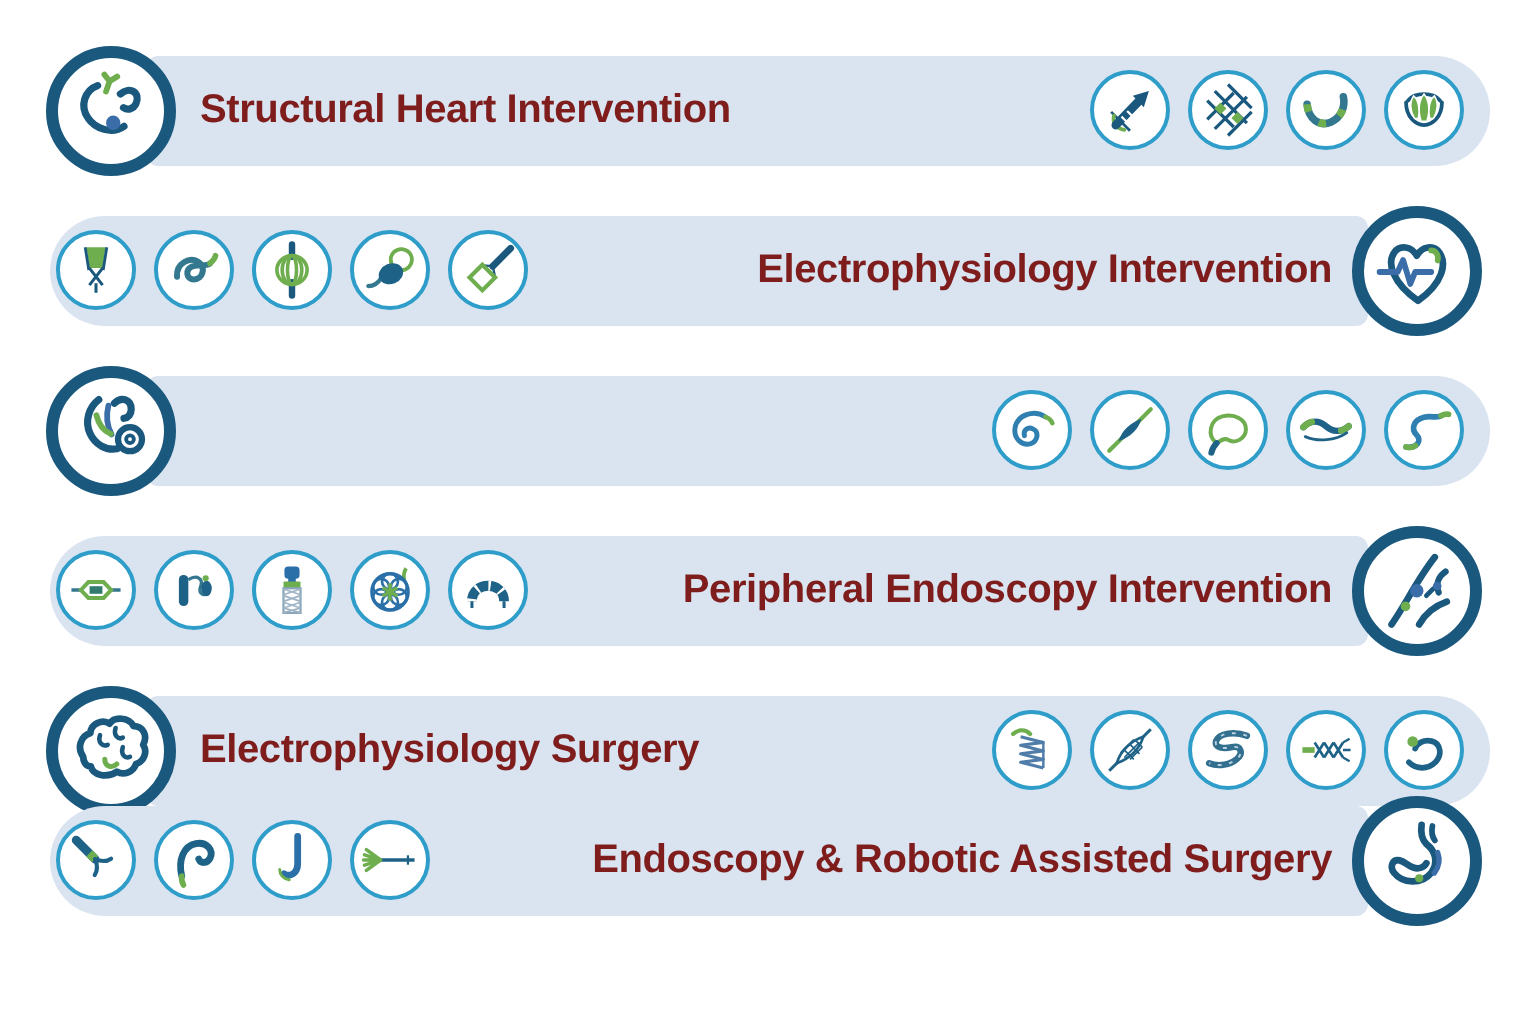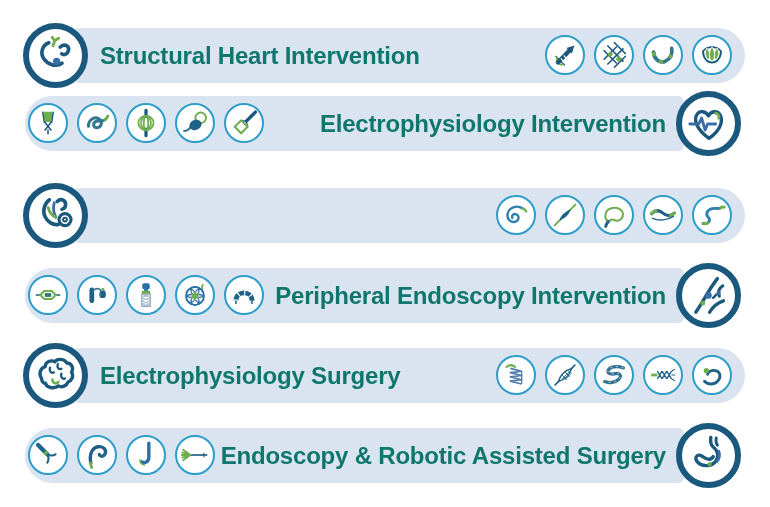--- a/index.html
+++ b/index.html
@@ -23,21 +23,21 @@
   .icons-right{right:38px;}
   .icons-left{left:28px;}
   .small-circle{
     width:40px;height:40px;border-radius:50%;background:#ffffff;
     border:2px solid #2f9dc9;box-sizing:border-box;flex:0 0 auto;
     display:flex;align-items:center;justify-content:center;
   }
   .small-circle svg{width:34px;height:34px;}
   .label{
     position:absolute;top:5px;height:55px;line-height:55px;
-    font-size:24px;font-weight:bold;color:#0f766e;letter-spacing:-0.2px;white-space:nowrap;
+    font-size:20px;font-weight:bold;color:#7f1d1d;letter-spacing:-0.2px;white-space:nowrap;
   }
   .label-left{left:100px;}
   .label-right{right:104px;}
 </style>
 </head>
 <body>
 
 <div class="row" style="top:23px">
   <div class="pill pill-bigleft"></div>
   <div class="big-circle big-left">
@@ -79,21 +79,21 @@
         <path d="M8.5 14 C8.5 21.5 13.5 26 18 26 C22.5 26 27.5 21.5 27.5 14" stroke="#1a587e" stroke-width="2" fill="none" stroke-linecap="round"></path>
         <path d="M9.5 13 C13 8.5 23 8.5 26.5 13" stroke="#1a587e" stroke-width="2" fill="none" stroke-linecap="round"></path>
         <path d="M16.5 24 C14.5 18 15.5 12.5 18 9.5 C20.5 12.5 21.5 18 19.5 24 Z" fill="#6fae4e" stroke="#ffffff" stroke-width="0.8"></path>
         <path d="M13 22.5 C10.5 18 10.5 13.5 12.5 10.5 C15 12.5 16 17.5 15 22.5 Z" fill="#6fae4e" stroke="#ffffff" stroke-width="0.8"></path>
         <path d="M23 22.5 C25.5 18 25.5 13.5 23.5 10.5 C21 12.5 20 17.5 21 22.5 Z" fill="#6fae4e" stroke="#ffffff" stroke-width="0.8"></path>
       </svg>
     </div>
   </div>
 </div>
 
-<div class="row" style="top:91px">
+<div class="row" style="top:103px">
   <div class="pill pill-bigright"></div>
   <div class="icons icons-left">
     <div class="small-circle">
       <svg viewBox="0 0 36 36">
         <polygon points="13,6 23,6 21.5,17 14.5,17" fill="#6fae4e"></polygon>
         <path d="M12.3 6 L14.2 18 M23.7 6 L21.8 18" stroke="#1a587e" stroke-width="1.5" fill="none"></path>
         <path d="M14.5 17 L21.5 26 M21.5 17 L14.5 26 M18 25 L18 30" stroke="#1a587e" stroke-width="1.6" fill="none"></path>
       </svg>
     </div>
     <div class="small-circle">
@@ -286,21 +286,21 @@
     </div>
     <div class="small-circle">
       <svg viewBox="0 0 36 36">
         <path d="M10 24.5 C14 28.5 20 28.5 24 24.5 C27.8 20.7 27 14.5 22 13.3 C18 12.4 14.3 14.3 13.3 17.3" fill="none" stroke="#1f6287" stroke-width="3" stroke-linecap="round"></path>
         <circle cx="12" cy="13.5" r="2.8" fill="#6fae4e"></circle>
       </svg>
     </div>
   </div>
 </div>
 
-<div class="row" style="top:423px">
+<div class="row" style="top:398px">
   <div class="pill pill-bigright"></div>
   <div class="icons icons-left">
     <div class="small-circle">
       <svg viewBox="0 0 36 36">
         <path d="M7.5 7.5 L17.5 17.5" stroke="#1f6287" stroke-width="4.6" stroke-linecap="round"></path>
         <path d="M14.5 14.5 L17.5 17.5" stroke="#6fae4e" stroke-width="4.6"></path>
         <path d="M17.5 17.5 C21 19 23.5 19 26 17.3 M17.5 17.5 C19 21 19 23.5 17.3 26" fill="none" stroke="#1f6287" stroke-width="2.2" stroke-linecap="round"></path>
       </svg>
     </div>
     <div class="small-circle">

